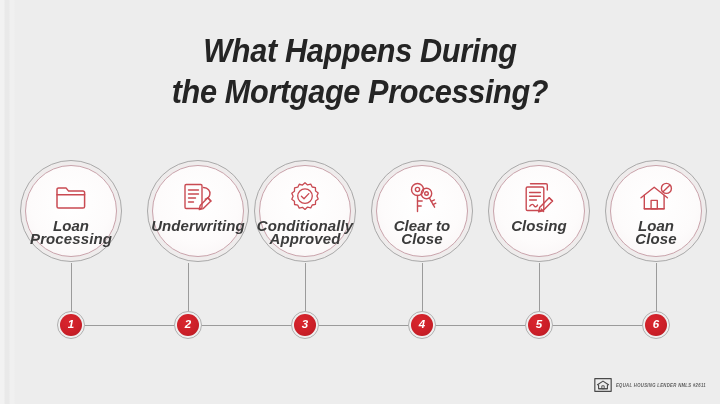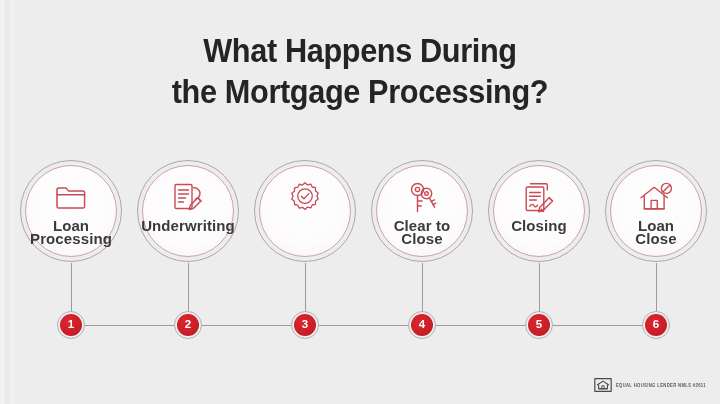--- a/index.html
+++ b/index.html
@@ -18,20 +18,21 @@
     position: relative;
     width: 720px;
     height: 404px;
     background:
       linear-gradient(to right,
         #f2f2f2 0px, #f2f2f2 4px,
         #e9e9e9 5px, #e9e9e9 9px,
         #f0f0f0 10px, #f0f0f0 14px,
         #ededed 15px, #ededed 100%);
     overflow: hidden;
+    font-style: italic;
   }
 
   
   #title {
     position: absolute;
     top: 30px;
     left: 0;
     width: 720px;
     text-align: center;
     color: #242424;
@@ -180,21 +181,21 @@
           <path d="M3 11.8 H30.6"></path>
         </svg>
       </div>
       <div class="node-label">
         <span>Loan</span><br>
         <span>Processing</span>
       </div>
     </div>
   </div>
 
-  <div class="node" style="left:137px; top:160px;">
+  <div class="node" style="left:147px; top:160px;">
     <div class="node-inner">
       <div class="node-icon">
         <svg width="34" height="32" viewBox="0 0 34 32" fill="none" stroke="#c94a52" stroke-width="1.4" stroke-linejoin="round" stroke-linecap="round">
           <rect x="4" y="3.5" width="17" height="24" rx="1.2"></rect>
           <path d="M7.5 9 H17.5 M7.5 13 H17.5 M7.5 17 H14.5 M7.5 21 H12.5"></path>
           <path d="M22.5 6.5 c4.5 0.4 6.8 3.2 6.4 6.6 c-0.3 2.6 -2.2 4.4 -4.6 5.1"></path>
           <path d="M19.2 24.5 l7.6 -7.7 l3.1 3.1 l-7.6 7.7 l-4 0.9 Z"></path>
           <path d="M26.8 16.8 l3.1 3.1"></path>
         </svg>
       </div>
@@ -205,20 +206,24 @@
   </div>
 
   <div class="node" style="left:254px; top:160px;">
     <div class="node-inner">
       <div class="node-icon">
         <svg width="32" height="32" viewBox="0 0 32 32" fill="none" stroke="#c94a52" stroke-width="1.3" stroke-linejoin="round" stroke-linecap="round">
           <path d="M16 1.8 l2.55 2.1 l3.2 -0.85 l1.45 2.95 l3.25 0.7 l0.1 3.3 l2.65 1.95 l-1.3 3.05 l1.3 3.05 l-2.65 1.95 l-0.1 3.3 l-3.25 0.7 l-1.45 2.95 l-3.2 -0.85 L16 28.4 l-2.55 -2.1 l-3.2 0.85 l-1.45 -2.95 l-3.25 -0.7 l-0.1 -3.3 l-2.65 -1.95 l1.3 -3.05 l-1.3 -3.05 l2.65 -1.95 l0.1 -3.3 l3.25 -0.7 l1.45 -2.95 l3.2 0.85 Z"></path>
           <circle cx="16" cy="15.1" r="7.3"></circle>
           <path d="M12.4 15.2 l2.6 2.6 l4.8 -5.2"></path>
         </svg>
+      </div>
+      <div class="node-label">
+        <span>Conditionally</span><br>
+        <span>Approved</span>
       </div>
     </div>
   </div>
 
   <div class="node" style="left:371px; top:160px;">
     <div class="node-inner">
       <div class="node-icon">
         <svg width="30" height="33" viewBox="0 0 30 33" fill="none" stroke="#c94a52" stroke-width="1.4" stroke-linejoin="round" stroke-linecap="round">
           <circle cx="10.5" cy="8.5" r="6"></circle>
           <circle cx="10.5" cy="8.5" r="2.1"></circle>

